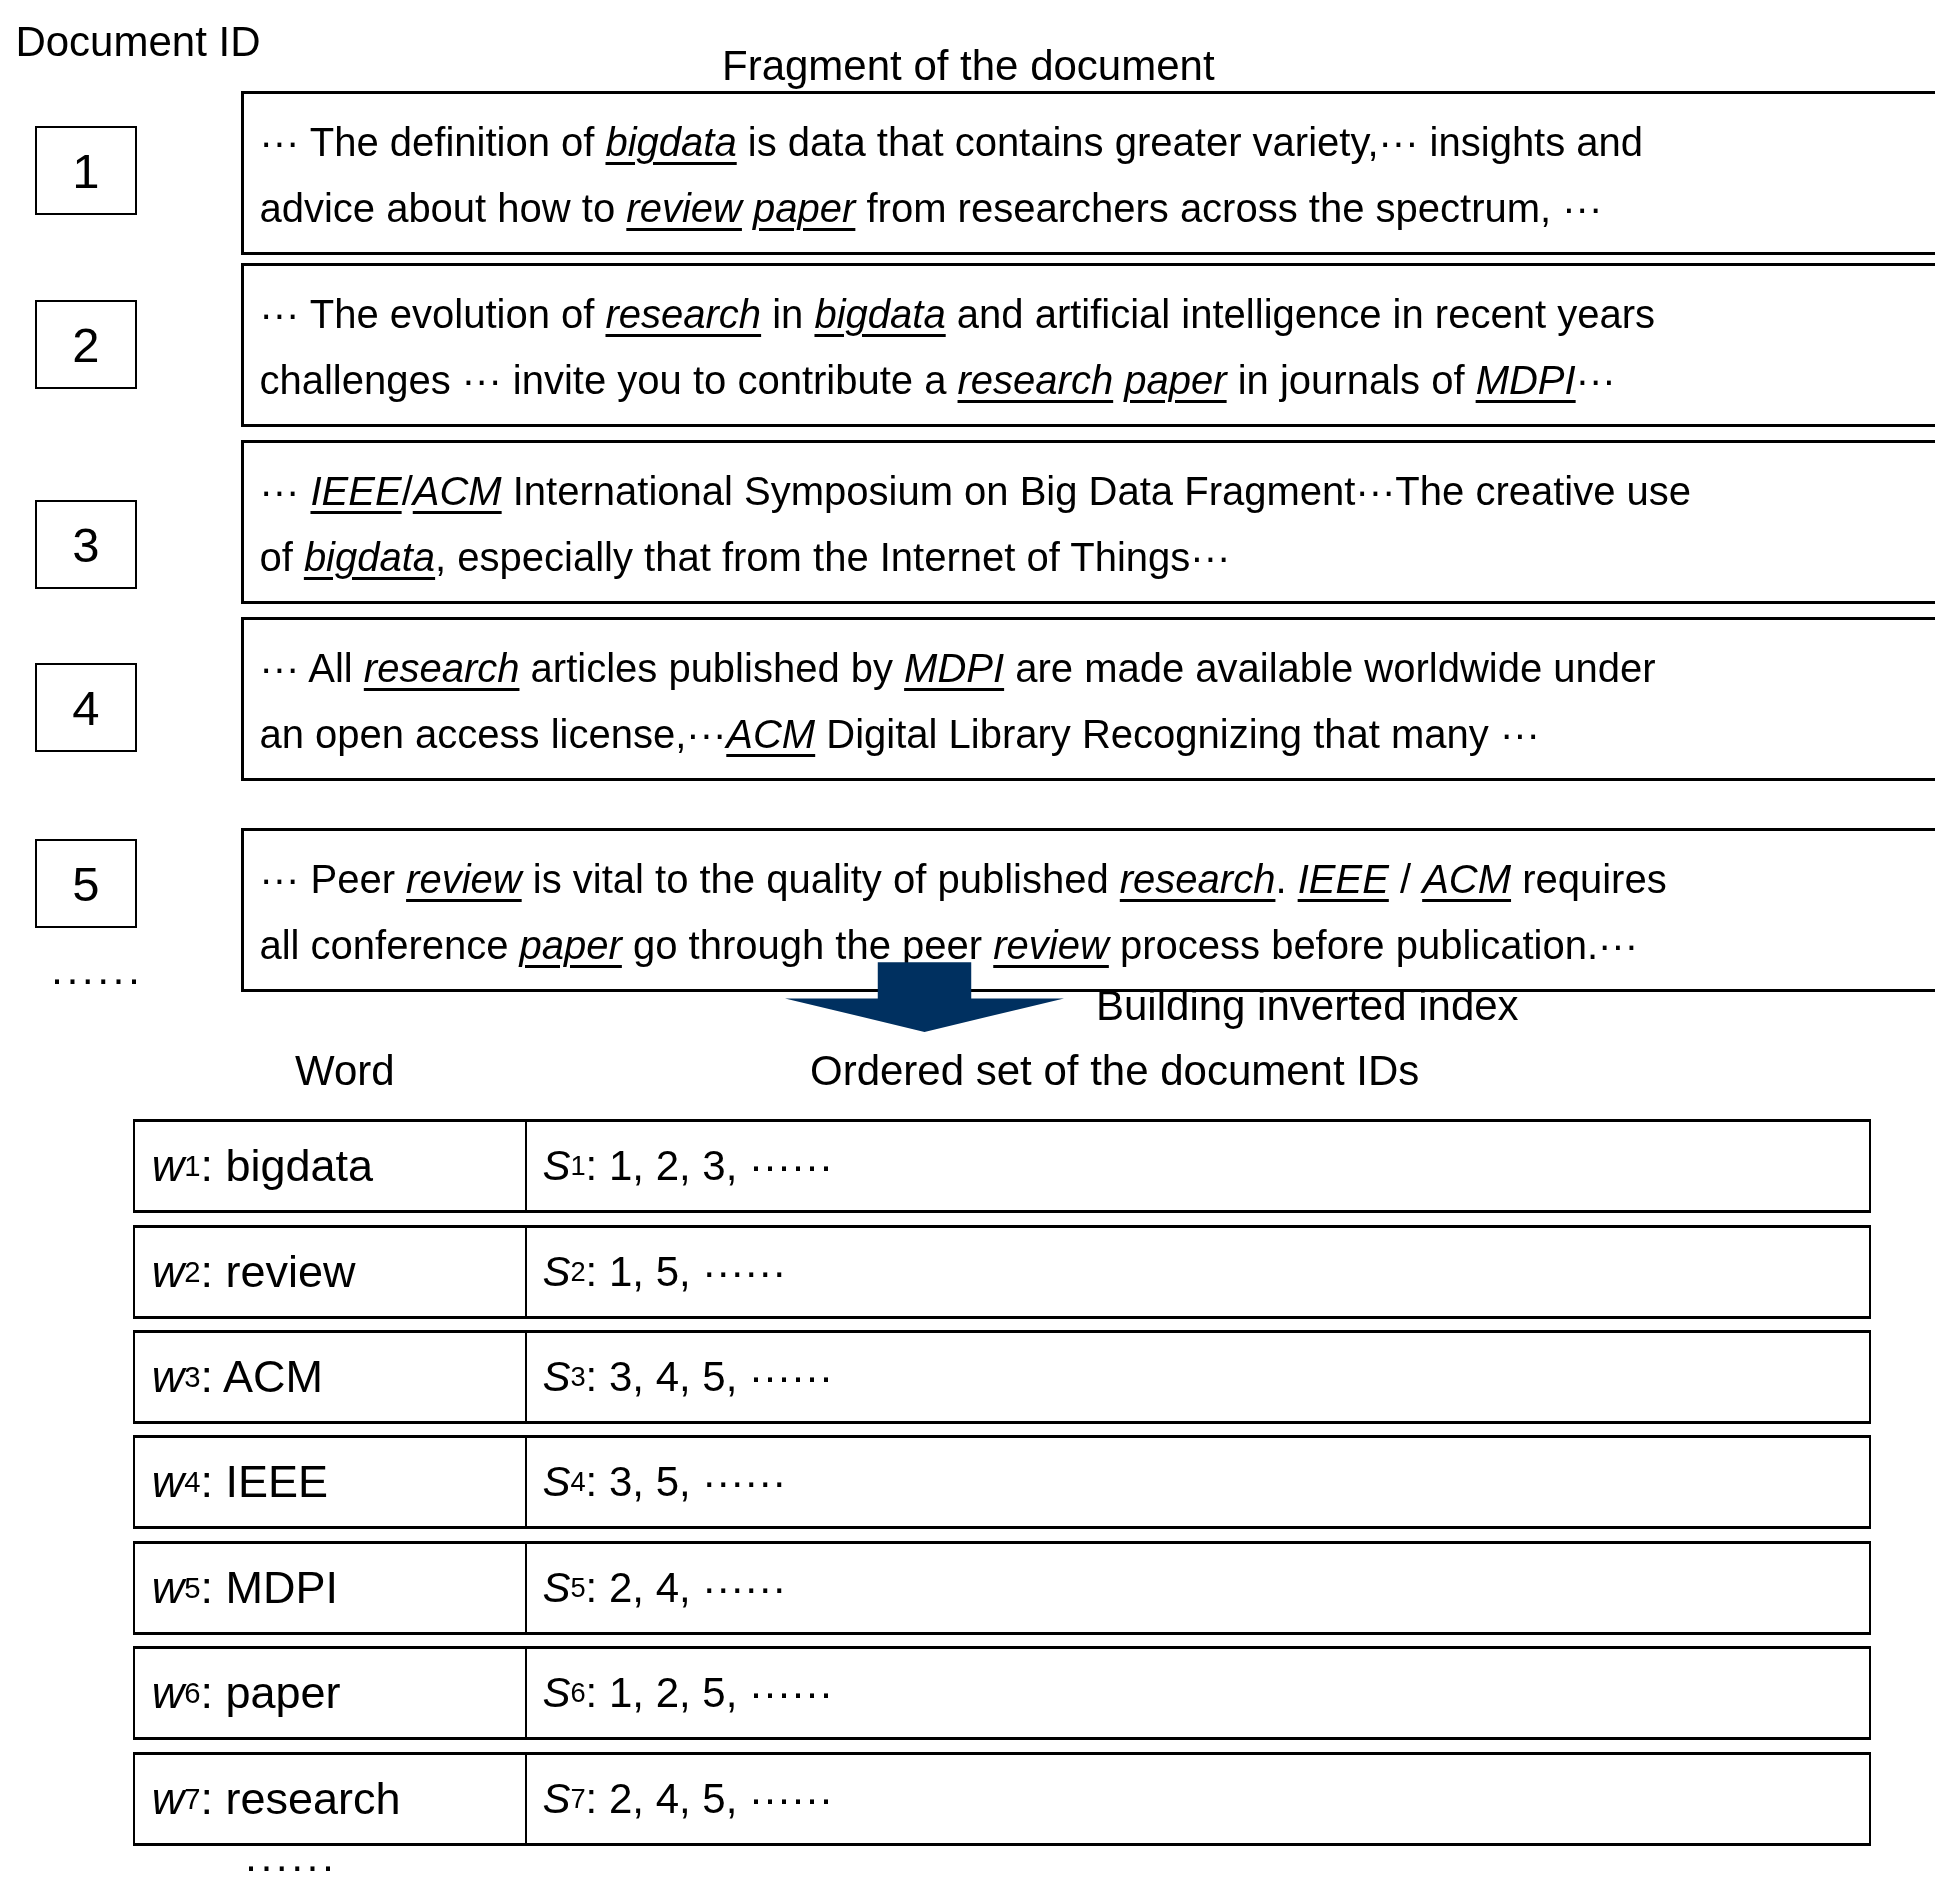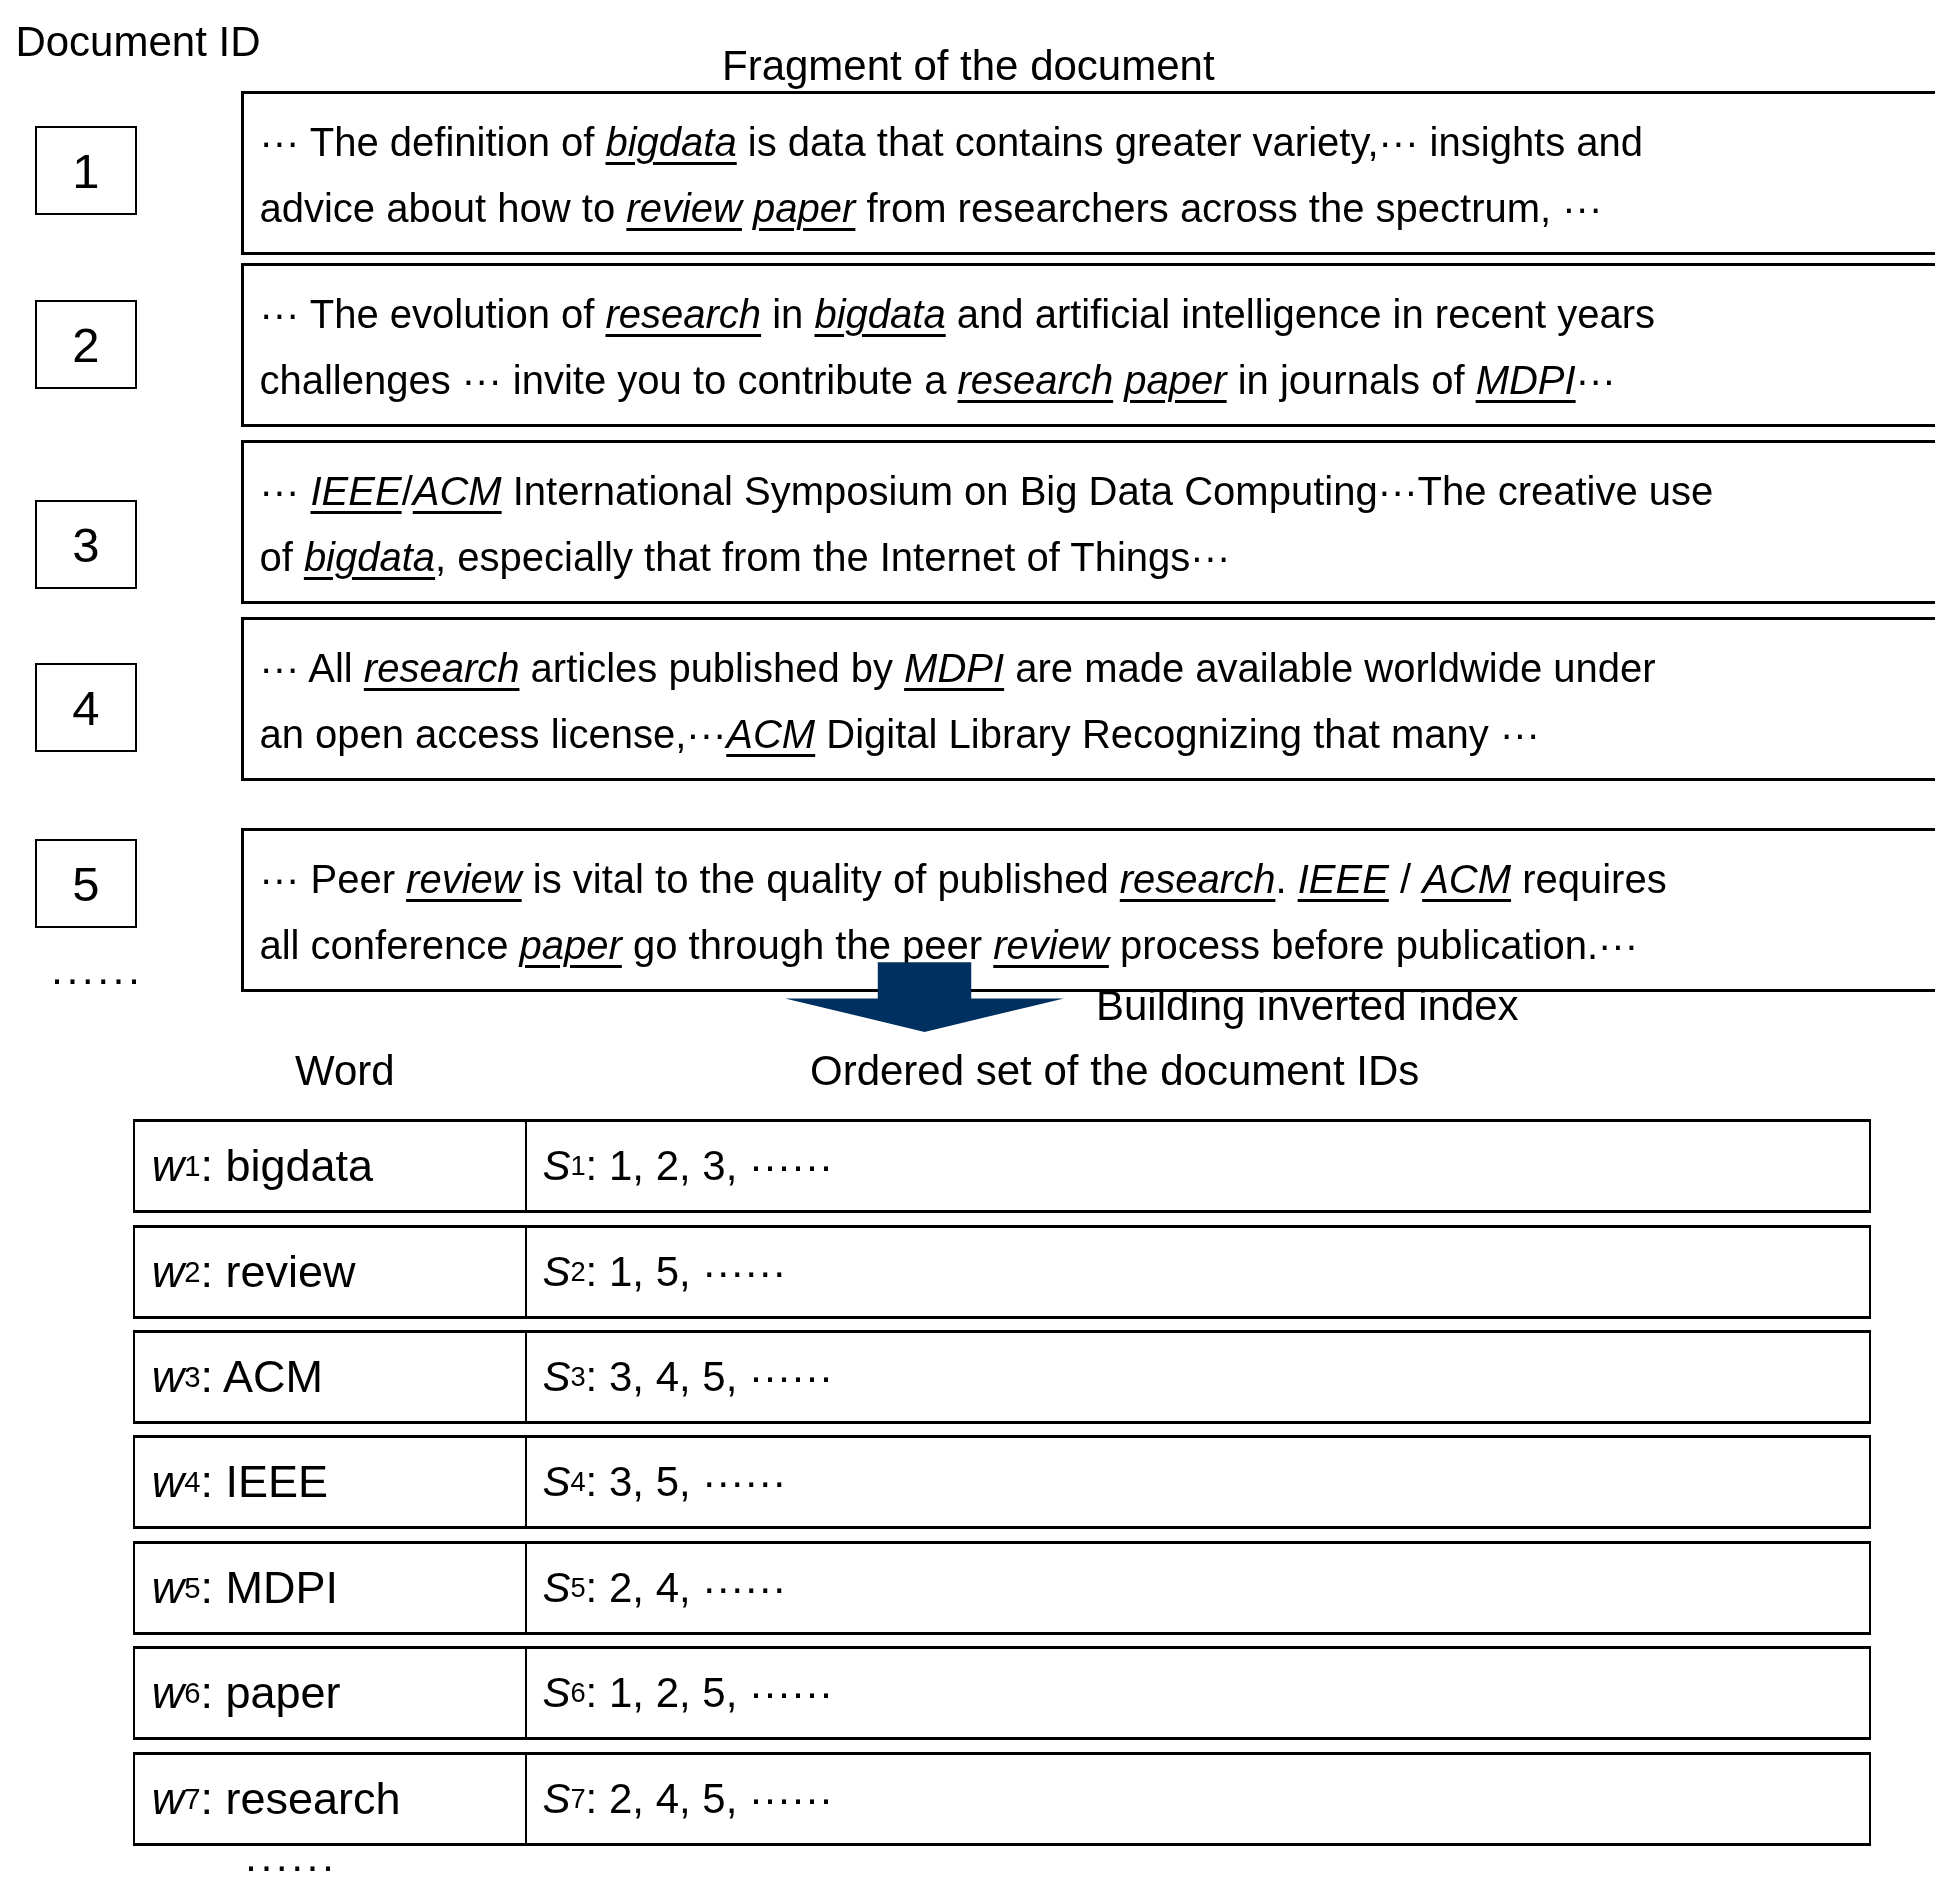--- a/index.html
+++ b/index.html
@@ -35,21 +35,21 @@
       <span class="line"><span>··· The definition of </span><span class="kw">bigdata</span><span> is data that contains greater variety,···  insights and</span></span>
       <span class="line"><span>advice about how to </span><span class="kw">review</span><span>  </span><span class="kw">paper</span><span> from researchers across the spectrum, ···</span></span>
     </div>
     <div class="idbox" style="top: 300px;">2</div>
     <div class="frag" style="top: 263px; height: 164px;">
       <span class="line"><span>··· The evolution of </span><span class="kw">research</span><span> in </span><span class="kw">bigdata</span><span> and artificial intelligence in recent years</span></span>
       <span class="line"><span>challenges ··· invite you to contribute a </span><span class="kw">research</span><span> </span><span class="kw">paper</span><span> in journals of </span><span class="kw">MDPI</span><span>···</span></span>
     </div>
     <div class="idbox" style="top: 500px;">3</div>
     <div class="frag" style="top: 440px; height: 164px;">
-      <span class="line"><span>··· </span><span class="kw">IEEE</span><span>/</span><span class="kw">ACM</span><span> International Symposium on Big Data Computing···The creative use</span></span>
+      <span class="line"><span>··· </span><span class="kw">IEEE</span><span>/</span><span class="kw">ACM</span><span> International Symposium on Big Data Fragment···The creative use</span></span>
       <span class="line"><span>of </span><span class="kw">bigdata</span><span>, especially that from the Internet of Things···</span></span>
     </div>
     <div class="idbox" style="top: 663px;">4</div>
     <div class="frag" style="top: 617px; height: 164px;">
       <span class="line"><span>··· All </span><span class="kw">research</span><span> articles published by </span><span class="kw">MDPI</span><span> are made available worldwide under</span></span>
       <span class="line"><span>an open access license,···</span><span class="kw">ACM</span><span> Digital Library Recognizing that many ···</span></span>
     </div>
     <div class="idbox" style="top: 839px;">5</div>
     <div class="frag" style="top: 828px; height: 164px;">
       <span class="line"><span>··· Peer </span><span class="kw">review</span><span> is vital to the quality of published </span><span class="kw">research</span><span>. </span><span class="kw">IEEE</span><span> / </span><span class="kw">ACM</span><span> requires</span></span>

